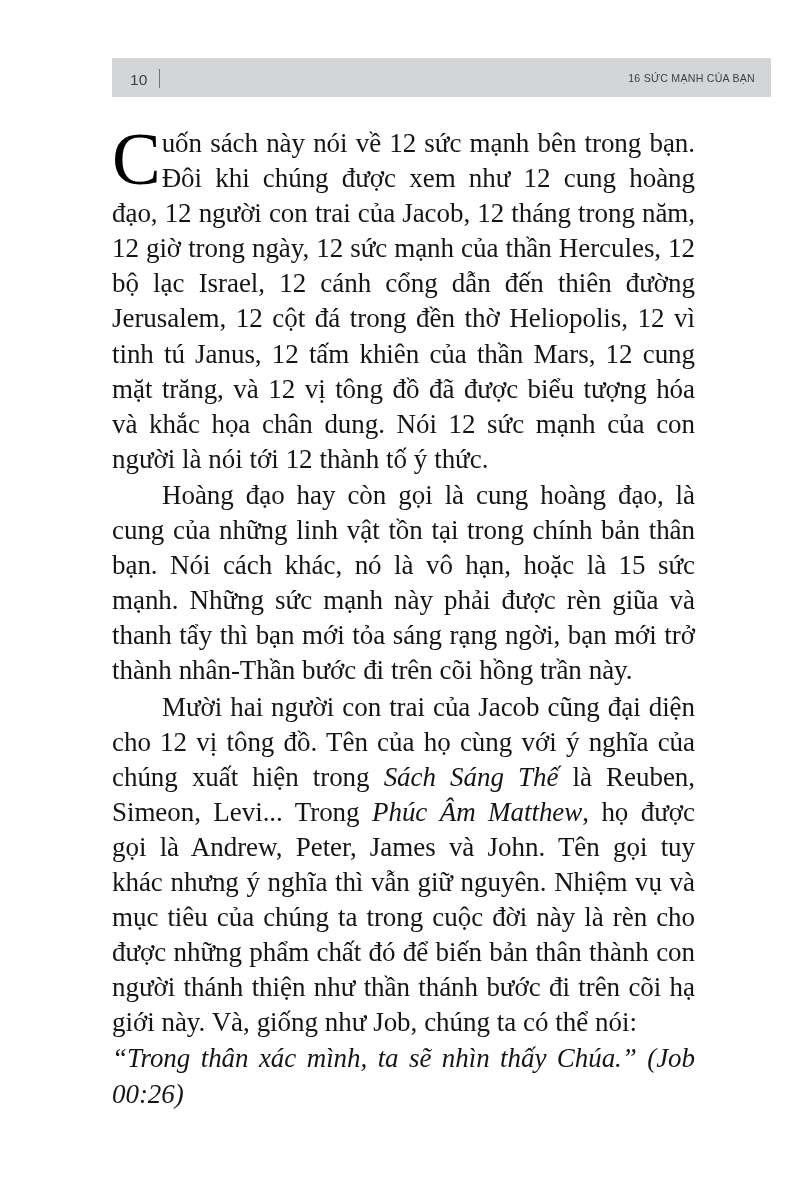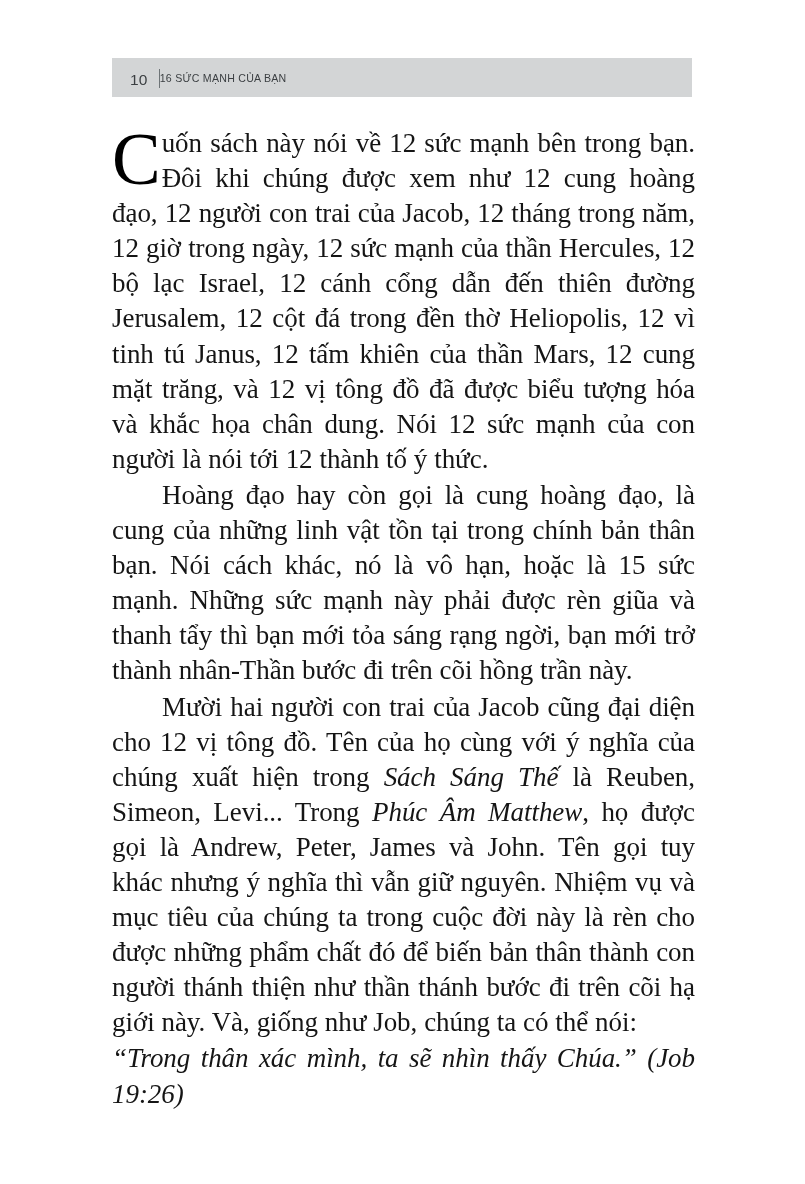--- a/index.html
+++ b/index.html
@@ -22,26 +22,26 @@
     width: 805px;
     height: 1184px;
     background: #ffffff;
   }
 
   
   .header-band {
     position: absolute;
     left: 112px;
     top: 58px;
-    width: 580px;
+    width: 659px;
     height: 39px;
     background: #d3d5d6;
     display: flex;
     align-items: center;
-    justify-content: flex-start;
+    justify-content: space-between;
     box-sizing: border-box;
     padding: 0 16px 0 18px;
   }
   .header-left {
     display: flex;
     align-items: baseline;
     gap: 11px;
   }
   .page-number {
     font-family: "Liberation Sans", "DejaVu Sans", sans-serif;
@@ -126,17 +126,17 @@
   </div>
 
   <div class="content">
 
     <p class="body-par dropcap-par">Cuốn sách này nói về 12 sức mạnh bên trong bạn. Đôi khi chúng được xem như 12 cung hoàng đạo, 12 người con trai của Jacob, 12 tháng trong năm, 12 giờ trong ngày, 12 sức mạnh của thần Hercules, 12 bộ lạc Israel, 12 cánh cổng dẫn đến thiên đường Jerusalem, 12 cột đá trong đền thờ Heliopolis, 12 vì tinh tú Janus, 12 tấm khiên của thần Mars, 12 cung mặt trăng, và 12 vị tông đồ đã được biểu tượng hóa và khắc họa chân dung. Nói 12 sức mạnh của con người là nói tới 12 thành tố ý thức.</p>
 
     <p class="body-par indent">Hoàng đạo hay còn gọi là cung hoàng đạo, là cung của những linh vật tồn tại trong chính bản thân bạn. Nói cách khác, nó là vô hạn, hoặc là 15 sức mạnh. Những sức mạnh này phải được rèn giũa và thanh tẩy thì bạn mới tỏa sáng rạng ngời, bạn mới trở thành nhân-Thần bước đi trên cõi hồng trần này.</p>
 
     <p class="body-par indent"><span>Mười hai người con trai của Jacob cũng đại diện cho 12 vị tông đồ. Tên của họ cùng với ý nghĩa của chúng xuất hiện trong </span><em class="ital">Sách Sáng Thế</em><span> là Reuben, Simeon, Levi... Trong </span><em class="ital">Phúc Âm Matthew</em><span>, họ được gọi là Andrew, Peter, James và John. Tên gọi tuy khác nhưng ý nghĩa thì vẫn giữ nguyên. Nhiệm vụ và mục tiêu của chúng ta trong cuộc đời này là rèn cho được những phẩm chất đó để biến bản thân thành con người thánh thiện như thần thánh bước đi trên cõi hạ giới này. Và, giống như Job, chúng ta có thể nói:</span></p>
 
-    <p class="body-par quote-line">“Trong thân xác mình, ta sẽ nhìn thấy Chúa.” (Job 19:26)</p>
+    <p class="body-par quote-line">“Trong thân xác mình, ta sẽ nhìn thấy Chúa.” (Job 00:26)</p>
 
   </div>
 
 </div>
 
 </body></html>

